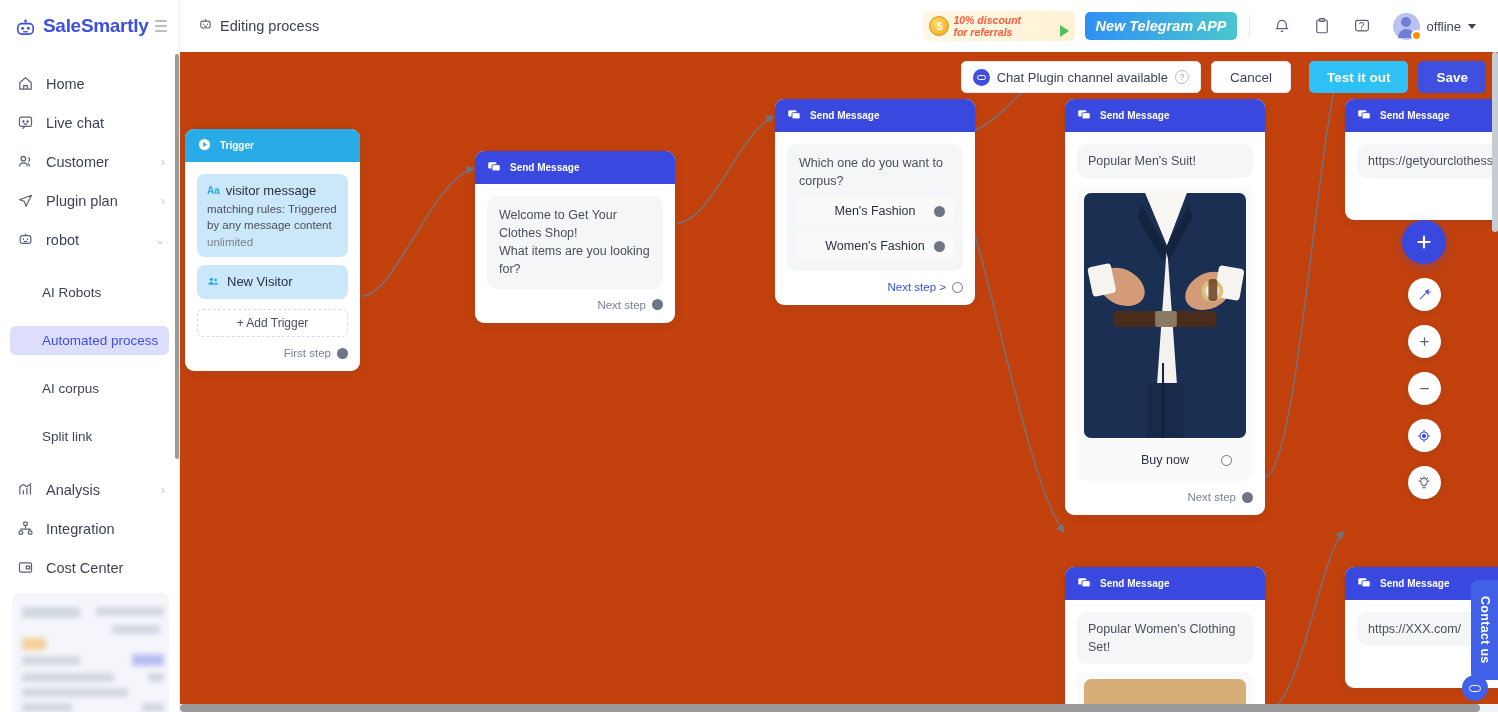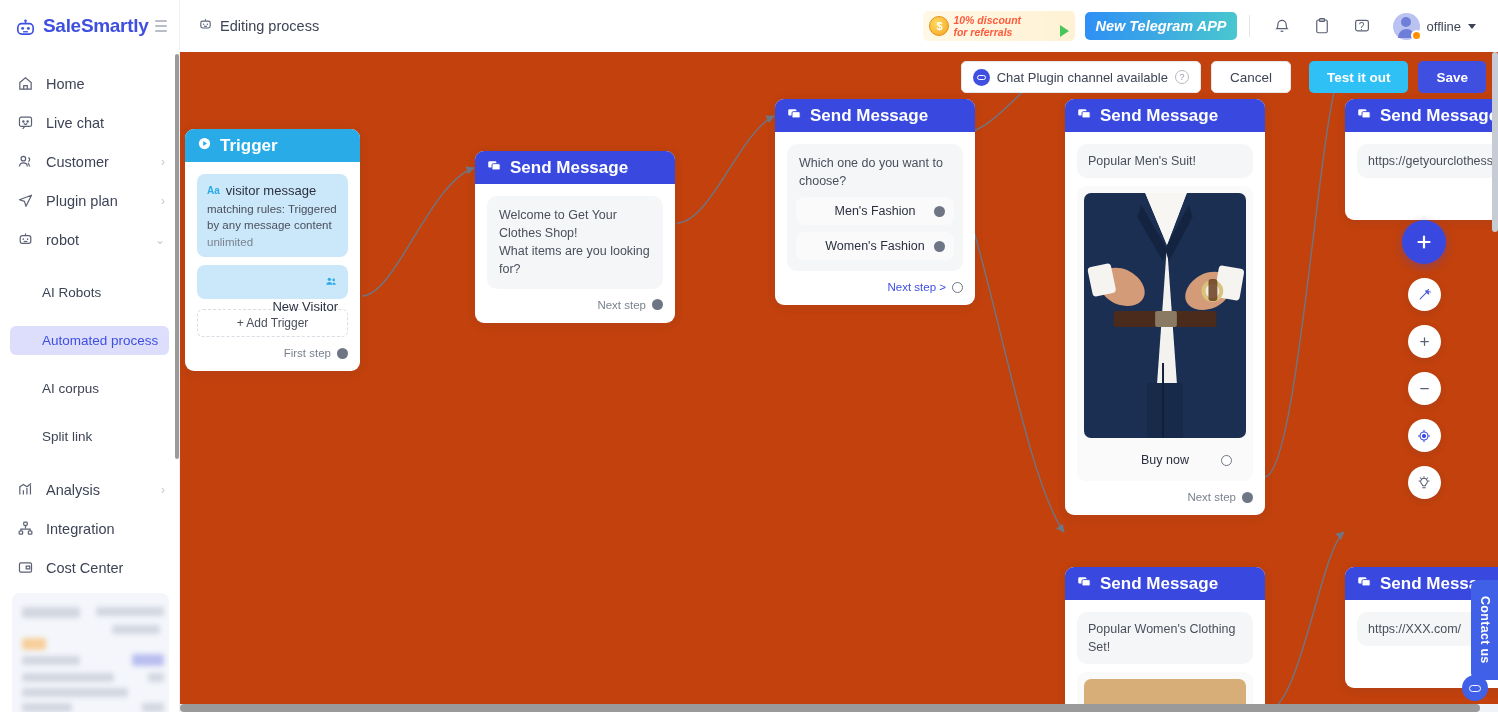--- a/index.html
+++ b/index.html
@@ -131,21 +131,21 @@
   .btn-cancel { background:#fff;border:1px solid #e4e7ec;color:#3e4456;}
   .btn-test { background:#2fc0f5;color:#fff;font-weight:bold;margin-left:8px;}
   .btn-save { background:#3f4fe0;color:#fff;font-weight:bold;}
 
   .flow { position:absolute; inset:0; }
   svg.edges { position:absolute; left:0; top:0; width:1318px; height:660px; overflow: visible;}
 
   .node { position: absolute; background:#fff; border-radius:9px;
     box-shadow: 0 2px 10px rgba(40,60,100,.10); overflow: hidden; }
   .node-head { height:33px; display:flex;align-items:center;gap:8px;padding:0 12px;
-    font-size:17px;font-weight:bold;color:#fff;}
+    font-size:10px;font-weight:bold;color:#fff;}
   .head-blue { background:#3949e0; }
   .head-cyan { background:#29abe8; }
   .node-body { padding: 12px; }
   .bubble { background:#f5f6f8; border-radius:10px; padding:10px 12px; font-size:12.5px;
     color:#4a4f5c; line-height:1.45; }
   .bubble-blue { background:#cbe8fa; border-radius:8px; padding:9px 10px; }
   .trg-title { font-size:13px; color:#2b3040; display:flex; align-items:center; gap:6px; margin-bottom:4px;}
   .trg-rule { font-size:11.5px; color:#4a4f5c; line-height:1.35; }
   .trg-sub { font-size:11.5px; color:#7b828f; margin-top:3px; }
   .add-trigger { margin-top:10px; border:1px dashed #d8dce4; border-radius:6px; height:28px;
@@ -451,21 +451,21 @@
           </div>
           <div class="node-body">
             <div class="bubble-blue">
               <div class="trg-title">
                 <span style="color:#29abe8;font-size:10px;font-weight:bold;">Aa</span>
                 <span>visitor message</span>
               </div>
               <div class="trg-rule">matching rules: Triggered by any message content</div>
               <div class="trg-sub">unlimited</div>
             </div>
-            <div class="bubble-blue" style="margin-top:8px;display:flex;align-items:flex-end;gap:7px;height:34px;flex-direction:column;">
+            <div class="bubble-blue" style="margin-top:8px;display:flex;align-items:flex-start;gap:7px;height:34px;">
               <span>
                 <svg viewBox="0 0 24 24" width="13" height="13" fill="#29abe8">
                     <circle cx="8" cy="8" r="3"></circle>
                     <circle cx="16" cy="9" r="2.4"></circle>
                     <path d="M2.5 18c0-3 2.5-5 5.5-5s5.5 2 5.5 5zM14 18c0-2.2.8-3.6 2-4.3 2.3 0 4 1.8 4 4.3z"></path>
                   </svg>
               </span>
               <span style="font-size:13px;color:#2b3040;">New Visitor</span>
             </div>
             <div class="add-trigger">+ Add Trigger</div>
@@ -501,21 +501,21 @@
             <span>
               <svg viewBox="0 0 24 24" width="15" height="15" fill="#fff">
                   <rect x="2" y="5" width="13" height="10" rx="2"></rect>
                   <rect x="8" y="9" width="13" height="10" rx="2" fill="#fff" stroke="#3949e0" stroke-width="1.5"></rect>
                 </svg>
             </span>
             <span>Send Message</span>
           </div>
           <div class="node-body">
             <div class="bubble" style="padding:10px 9px 11px;">
-              <div style="padding-left:3px;">Which one do you want to choose?</div>
+              <div style="padding-left:3px;">Which one do you want to corpus?</div>
               <div class="opt">
                 <span>Men's Fashion</span>
                 <span class="dot-port"></span>
               </div>
               <div class="opt">
                 <span>Women's Fashion</span>
                 <span class="dot-port"></span>
               </div>
             </div>
             <div class="port-row link">

